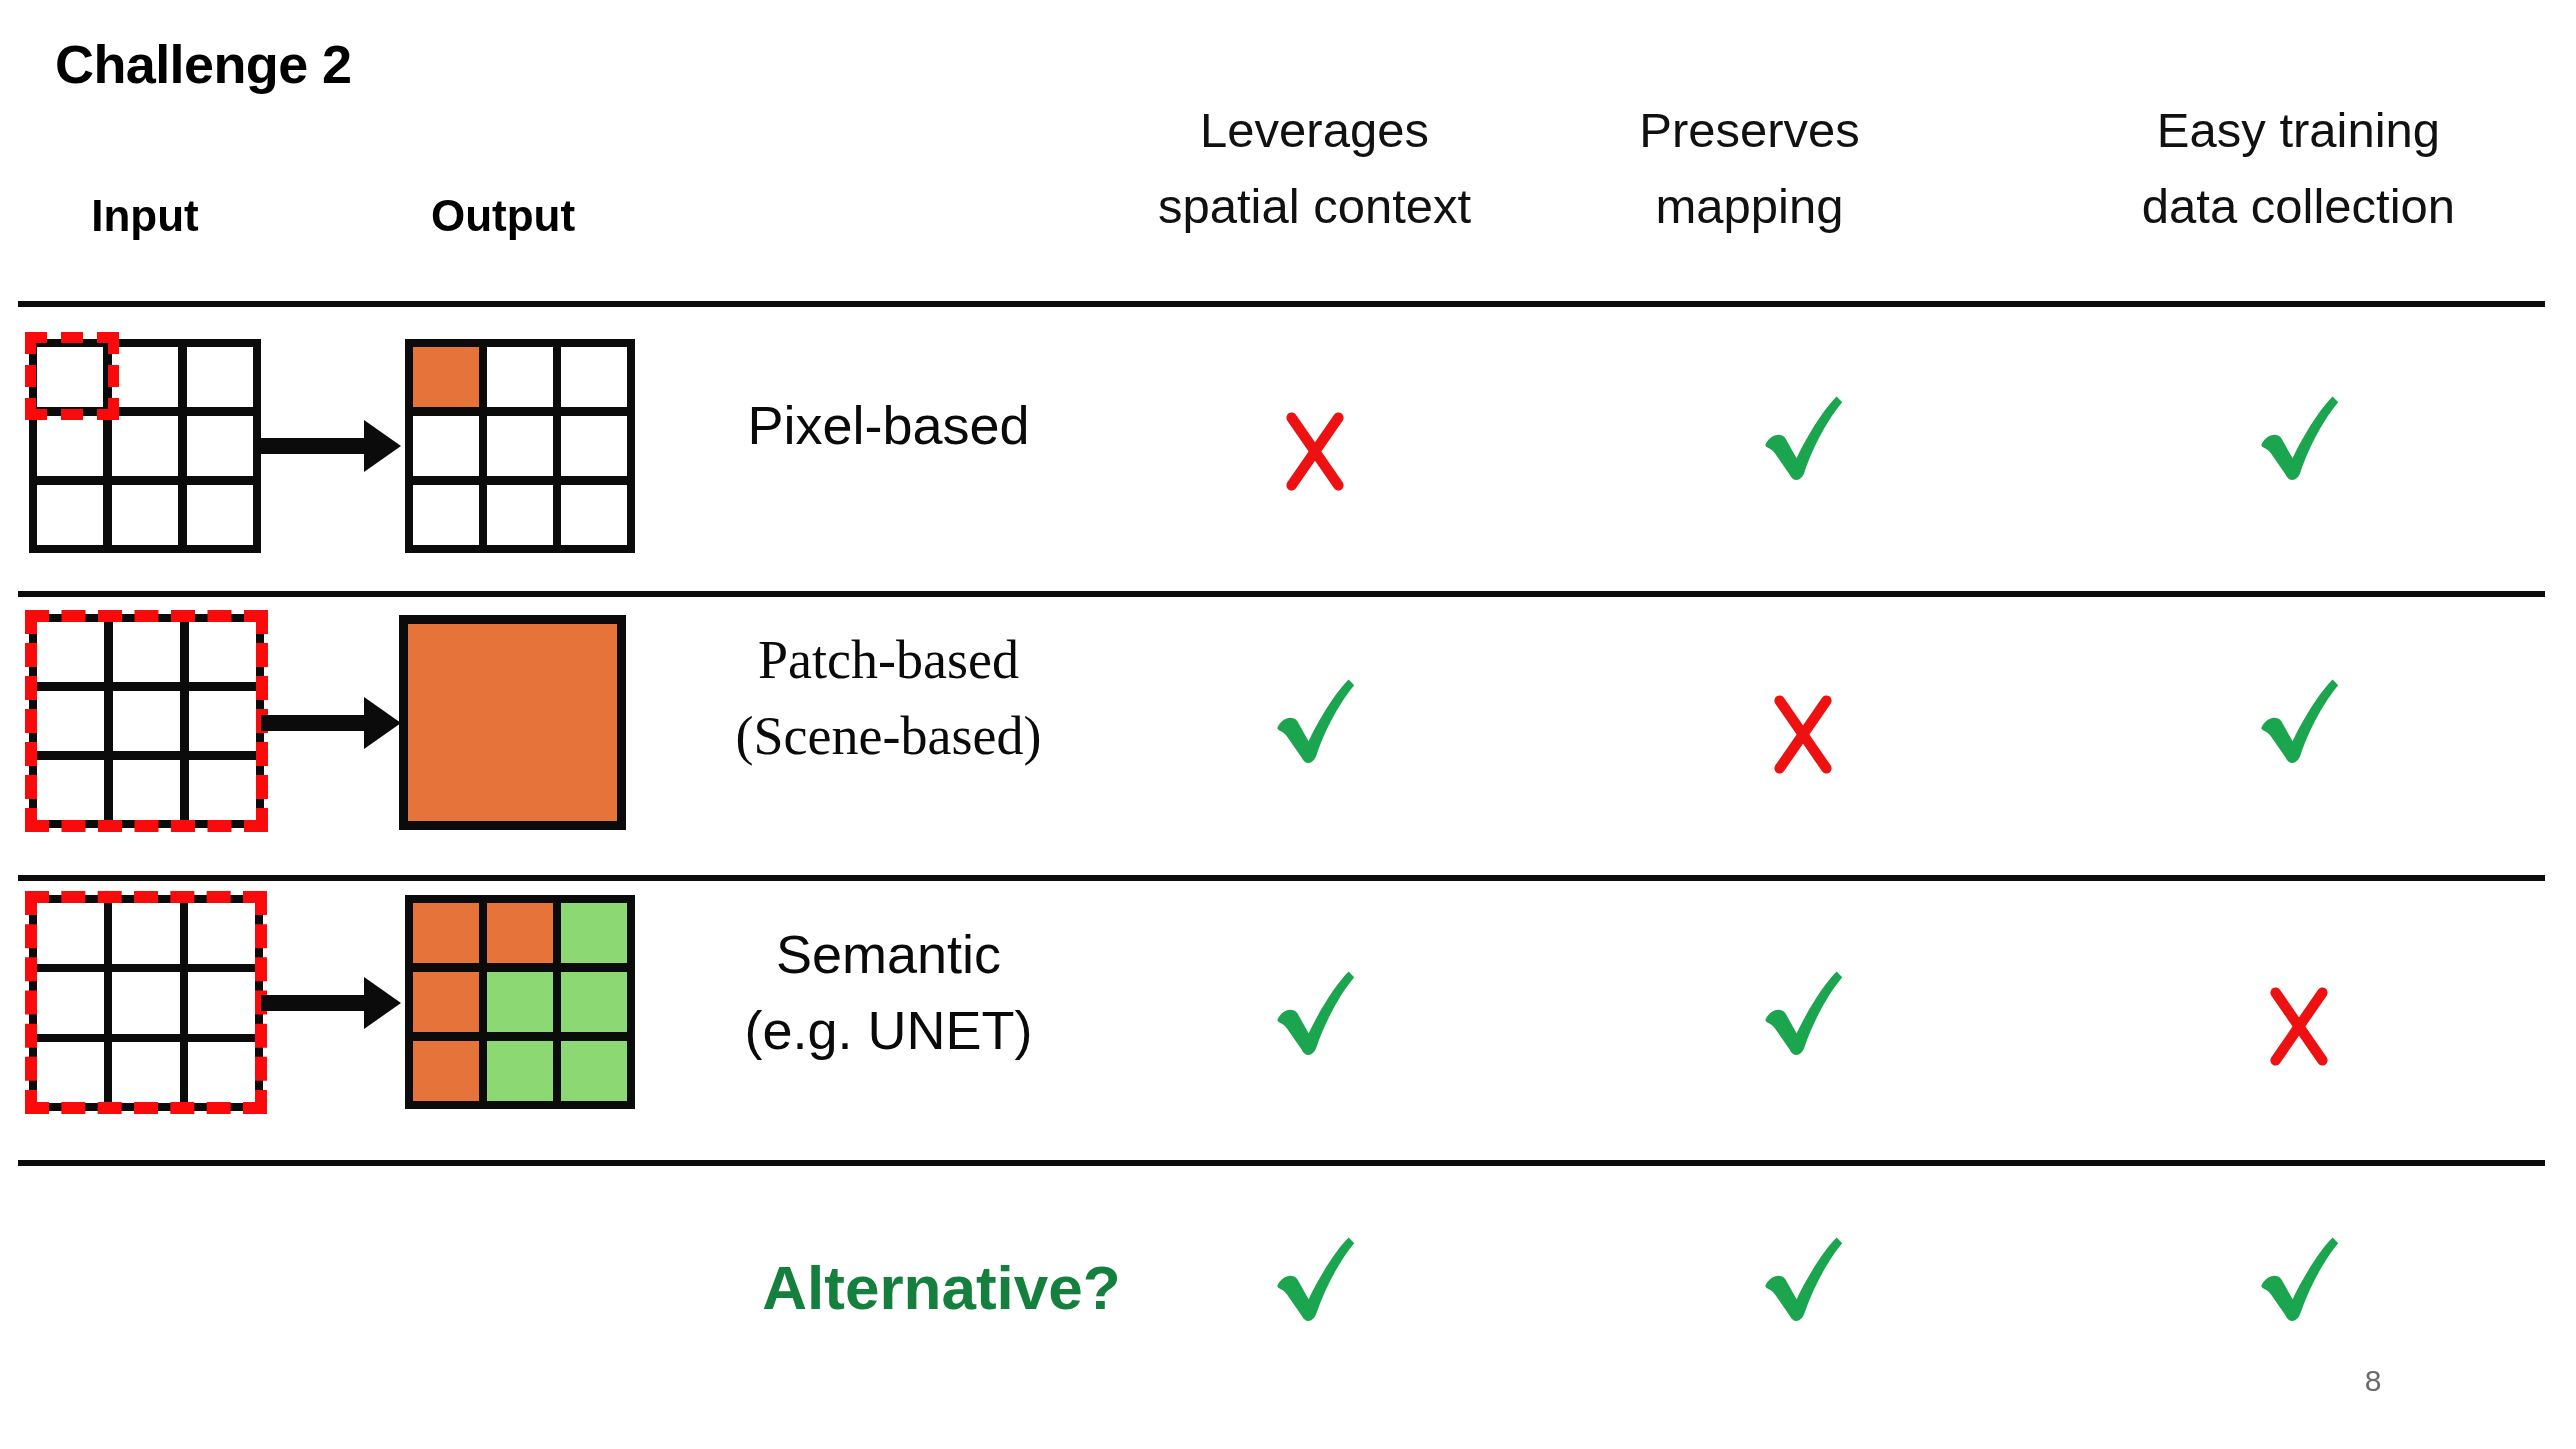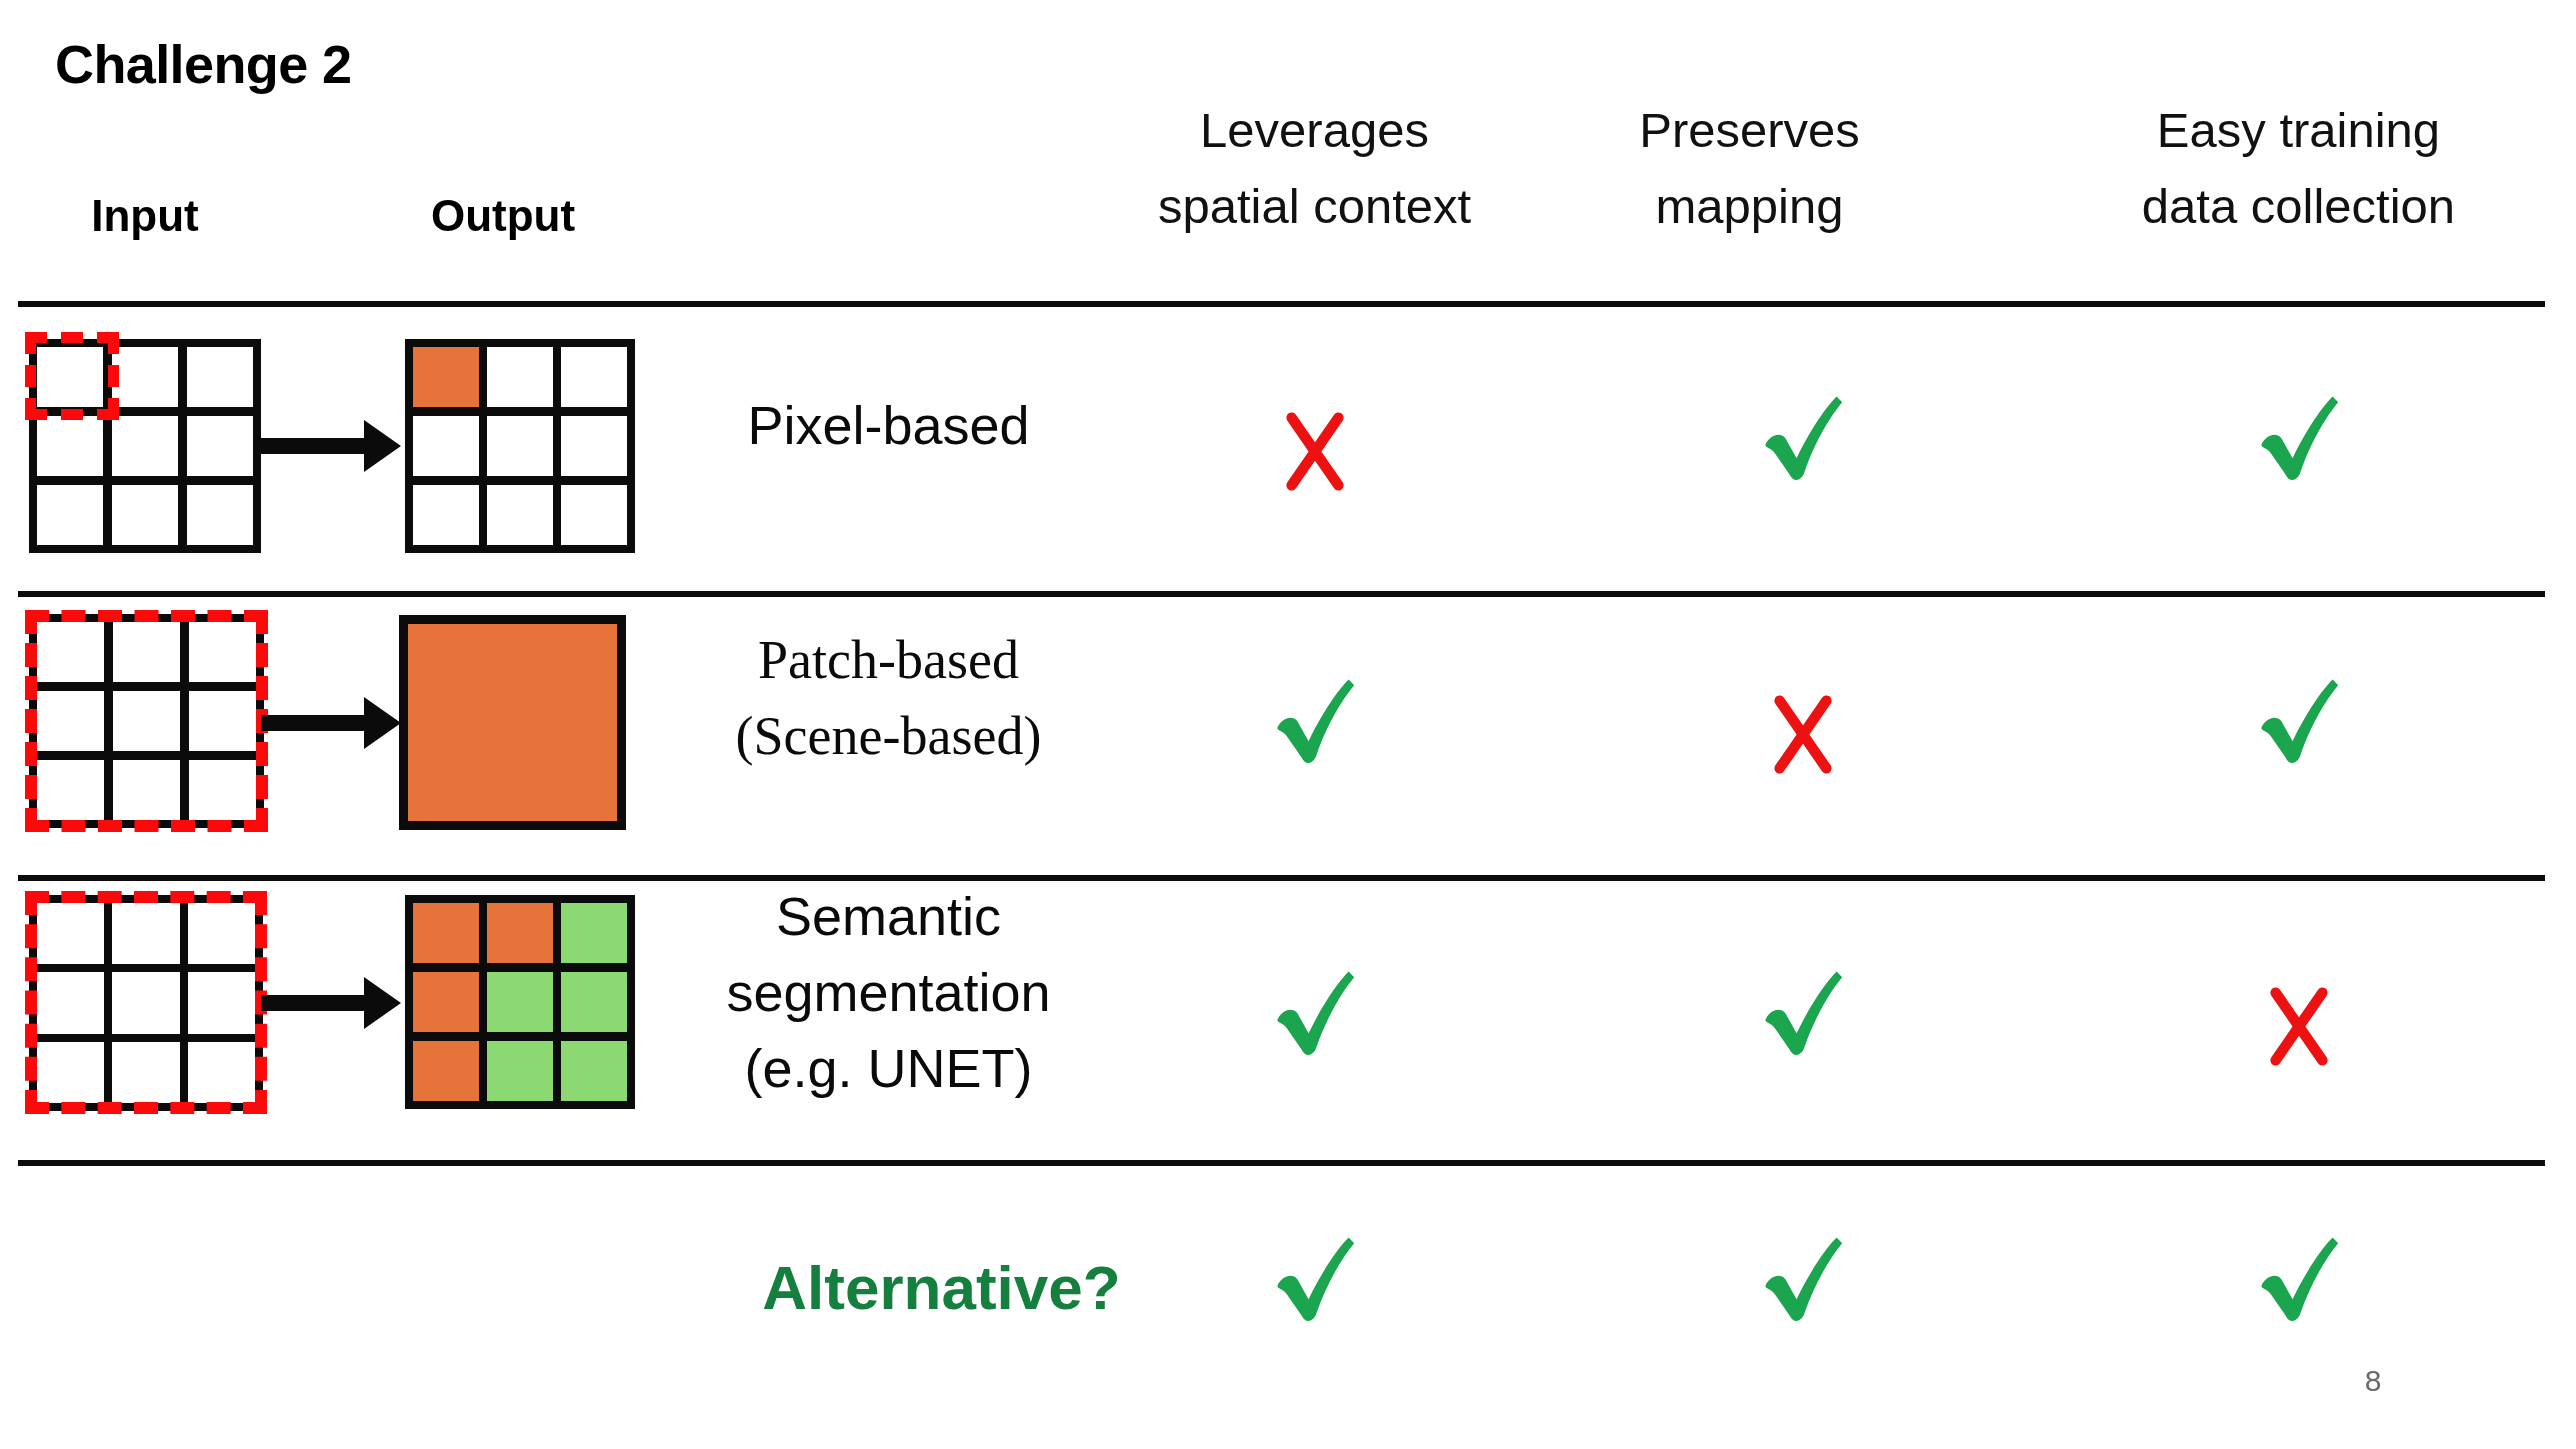--- a/index.html
+++ b/index.html
@@ -158,21 +158,20 @@
 
 <div class="abs row-label rl1">
   <div class="line">Pixel-based</div>
 </div>
 <div class="abs row-label rl2">
   <div class="line">Patch-based</div>
   <div class="line">(Scene-based)</div>
 </div>
 <div class="abs row-label rl3">
   <div class="line">Semantic</div>
-  <div class="line">segmentation</div>
   <div class="line">(e.g. UNET)</div>
 </div>
 <div class="abs row-label rl4" style="color: #15803d;">
   <div class="line">Alternative?</div>
 </div>
 
 <div id="marks-layer">
     <div class="mark" style="left: 1286px; top: 412px;"><svg width="58" height="79" viewBox="0 0 72 98">
         <line x1="7" y1="7" x2="65" y2="91" stroke="#EE1111" stroke-width="13" stroke-linecap="round"></line>
         <line x1="65" y1="7" x2="7" y2="91" stroke="#EE1111" stroke-width="13" stroke-linecap="round"></line>

